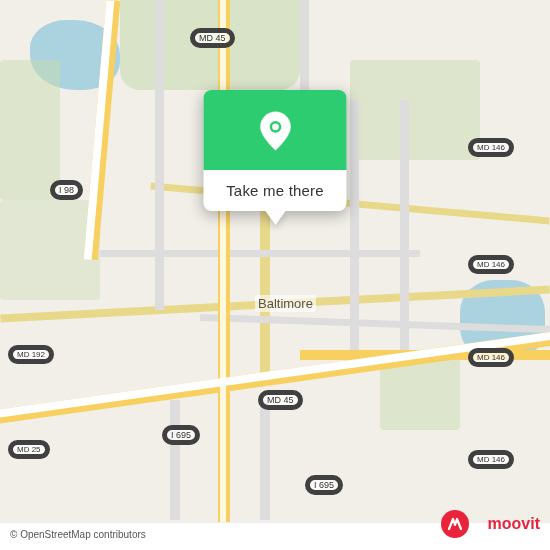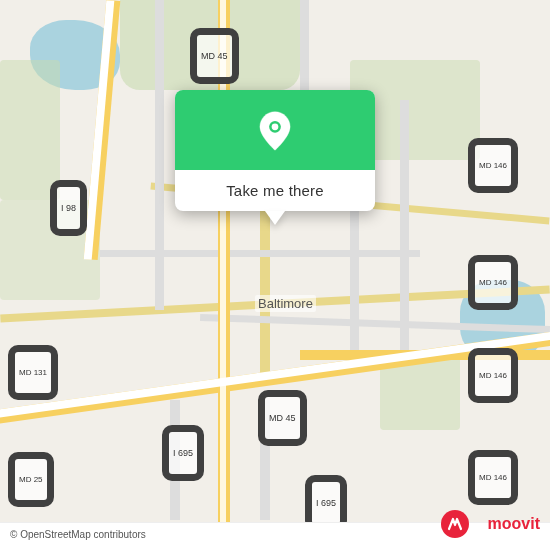--- a/index.html
+++ b/index.html
@@ -44,21 +44,21 @@
 
     
     .popup-card {
       position: absolute;
       left: 50%;
       top: 90px;
       transform: translateX(-50%);
       background: white;
       border-radius: 8px;
       box-shadow: 0 4px 15px rgba(0,0,0,0.3);
-      width: 200px;
+      width: 143px;
       z-index: 10;
       overflow: visible;
       display: flex;
       flex-direction: column;
       align-items: center;
     }
 
     .popup-green-section {
       background: #2ecc71;
       width: 100%;
@@ -128,23 +128,23 @@
       border-radius: 2px;
     }
 
     .road-label {
       position: absolute;
       font-size: 9px;
       color: #333;
       font-family: Arial, sans-serif;
       white-space: nowrap;
       background: rgba(255,255,255,0.7);
-      padding: 16px 4px;
+      padding: 0 4px;
       border-radius: 10px;
-      border: 7px solid #404040;
+      border: 5px solid #404040;
     }
 
     
     .bottom-bar {
       position: absolute;
       bottom: 0;
       left: 0;
       width: 100%;
       background: white;
       padding: 6px 20px 8px 10px;
@@ -226,22 +226,22 @@
   <div style="position:absolute; top:100px; left:350px; width:9px; height:250px; background:#ddd; z-index:1;"></div>
   <div style="position:absolute; top:100px; left:400px; width:9px; height:250px; background:#ddd; z-index:1;"></div>
   <div style="position:absolute; top:0; left:300px; width:9px; height:180px; background:#ddd; z-index:1;"></div>
 
   <div class="road-label" style="top: 28px; left: 190px; z-index: 8;">MD 45</div>
   <div class="road-label" style="top: 180px; left: 50px; z-index: 8;">I 98</div>
   <div class="road-label" style="top: 138px; left: 468px; z-index: 8; font-size:8px;">MD 146</div>
   <div class="road-label" style="top: 255px; left: 468px; z-index: 8; font-size:8px;">MD 146</div>
   <div class="road-label" style="top: 348px; left: 468px; z-index: 8; font-size:8px;">MD 146</div>
   <div class="road-label" style="top: 450px; left: 468px; z-index: 8; font-size:8px;">MD 146</div>
-  <div class="road-label" style="top: 345px; left: 8px; z-index: 8; font-size:8px;">MD 131</div>
-  <div class="road-label" style="top: 440px; left: 8px; z-index: 8; font-size:8px;margin-top:12px;">MD 25</div>
+  <div class="road-label" style="top: 345px; left: 8px; z-index: 8; font-size:8px;">MD 192</div>
+  <div class="road-label" style="top: 440px; left: 8px; z-index: 8; font-size:8px;">MD 25</div>
   <div class="road-label" style="top: 390px; left: 258px; z-index: 8;">MD 45</div>
   <div class="road-label" style="top: 425px; left: 162px; z-index: 8;">I 695</div>
   <div class="road-label" style="top: 475px; left: 305px; z-index: 8;">I 695</div>
 
   <div class="map-label" style="top: 295px; left: 255px; z-index: 8; font-size: 13px; font-weight: 500;">Baltimore</div>
 
   <div class="popup-card" style="top: 90px; z-index: 15;">
     <div class="popup-green-section">
       <div class="location-pin">
         <svg viewBox="0 0 40 50" xmlns="http://www.w3.org/2000/svg">

